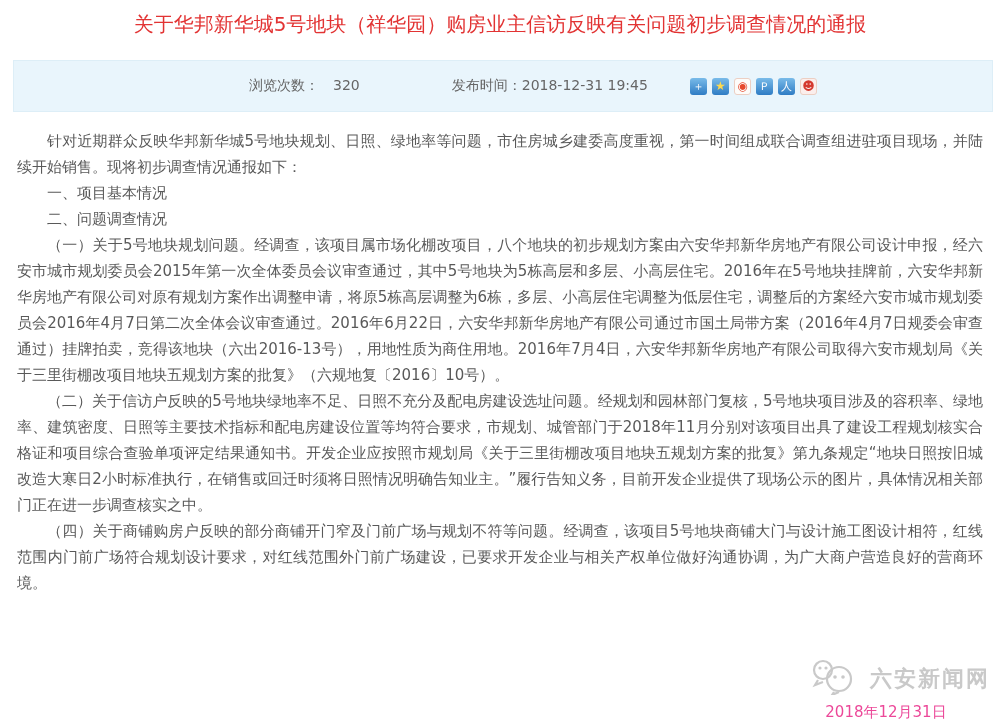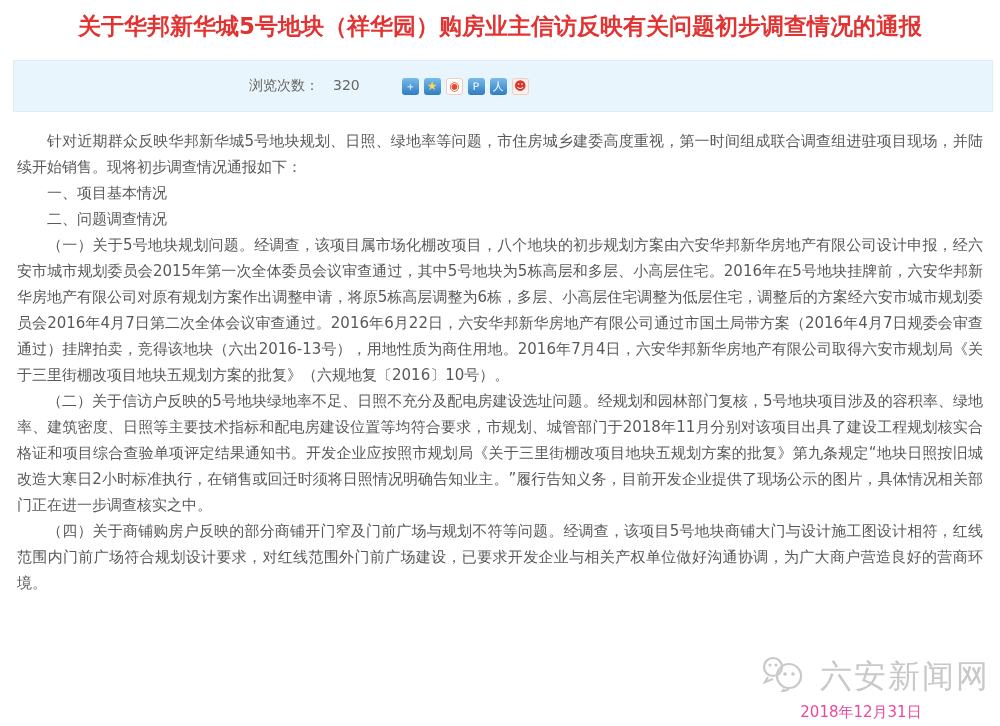--- a/index.html
+++ b/index.html
@@ -5,22 +5,22 @@
   html,body{margin:0;padding:0;}
   body{
     width:1000px;height:726px;position:relative;overflow:hidden;
     background:#ffffff;
     font-family:"DejaVu Sans","Liberation Sans",sans-serif;
   }
   
   .page-title{
     margin:10px 28px 0;
     text-align:center;
-    font-size:23px;
-    font-weight:bold;
+    font-size:20px;
+    font-weight:normal;
     color:#e23333;
     line-height:1.45;
   }
   
   .meta-bar{
     position:absolute;left:13px;right:7px;top:60px;height:52px;
     background:#e9f5fc;
     border:1px solid #ddeef7;
     box-sizing:border-box;
     display:flex;align-items:center;
@@ -48,35 +48,38 @@
     text-align:justify;
   }
   .article p{margin:0;text-indent:2em;}
   
   .watermark{
     position:absolute;right:10px;bottom:4px;
     text-align:center;
   }
   .wm-row{
     display:flex;align-items:center;justify-content:flex-end;gap:12px;
-    color:#c9c9c9;font-size:32px;font-weight:normal;letter-spacing:2px;
+    color:#c9c9c9;font-size:22px;font-weight:bold;letter-spacing:2px;
   }
   .wm-date{
     margin-top:3px;margin-right:28px;
     font-size:15px;color:#ec4899;font-weight:normal;
   }
 </style>
 </head>
 <body>
 
 <h1 class="page-title">关于华邦新华城5号地块（祥华园）购房业主信访反映有关问题初步调查情况的通报</h1>
 
 <div class="meta-bar">
   <span class="views">
     <span>浏览次数：</span><span class="val">320</span>
+  </span>
+  <span class="publish">
+    <span>发布时间：</span><span>2018-12-31 19:45</span>
   </span>
   <span class="share-icons">
     <span class="sicon i-blue">＋</span>
     <span class="sicon i-star">★</span>
     <span class="sicon i-sina">◉</span>
     <span class="sicon i-blue">Ｐ</span>
     <span class="sicon i-blue">人</span>
     <span class="sicon i-red">☻</span>
   </span>
 </div>

